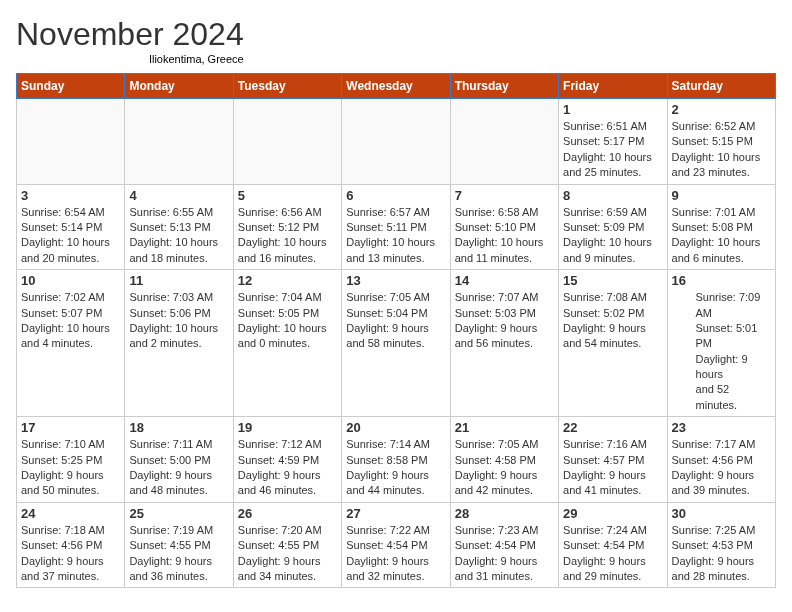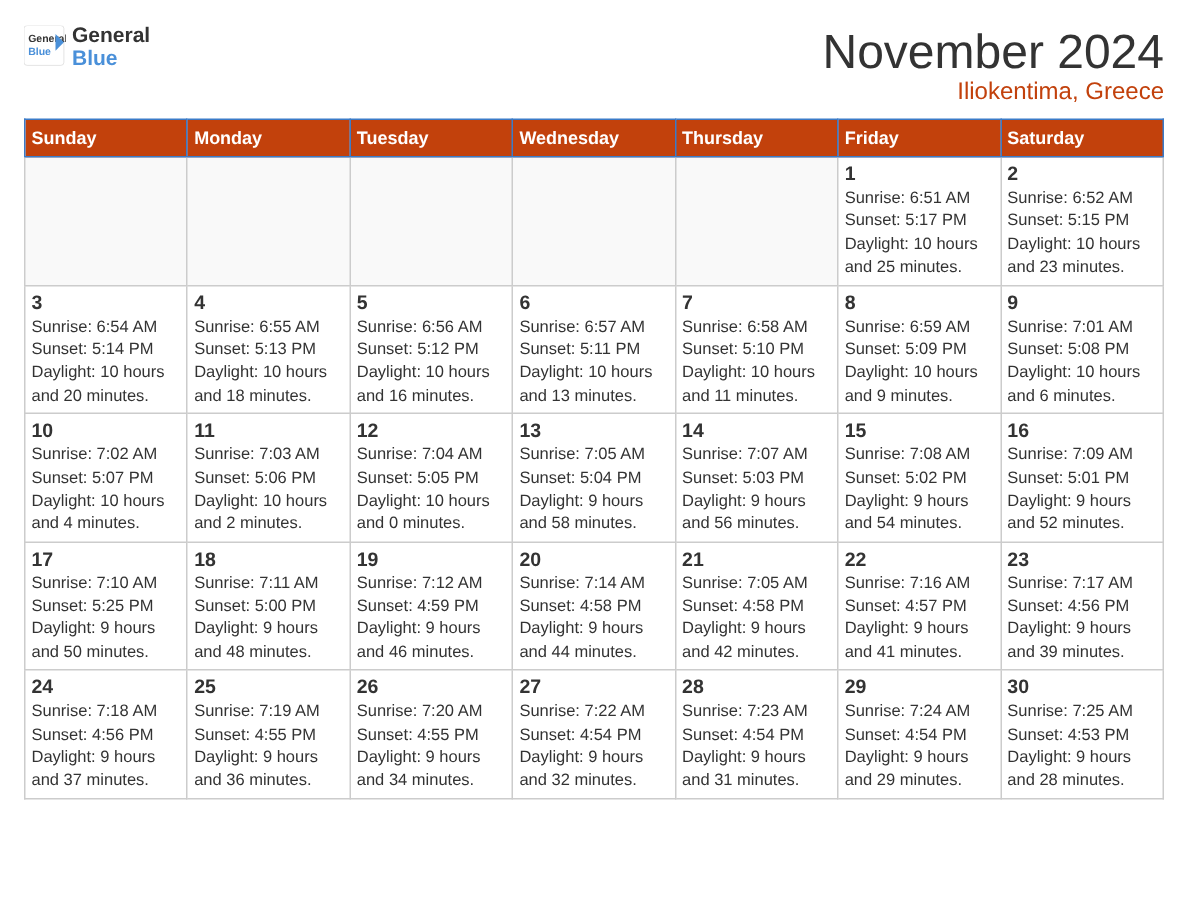--- a/index.html
+++ b/index.html
@@ -32,22 +32,22 @@
     }
     .title-block {
       text-align: right;
     }
     .month-title {
       font-size: 32px;
       font-weight: normal;
       color: #333;
     }
     .location {
-      font-size: 16px;
-      color: #c2410c;
+      font-size: 11px;
+      color: #000000;
     }
     .calendar {
       width: 100%;
       border-collapse: collapse;
       border: 1px solid #ccc;
     }
     .calendar th {
       background: #c2410c;
       color: #fff;
       font-size: 12px;
@@ -82,32 +82,20 @@
     .day-info {
       font-size: 11px;
       line-height: 1.4;
       color: #333;
     }
   </style>
 </head>
 <body>
 
 <div class="header">
-  <div class="logo">
-    <svg class="logo-icon" viewBox="0 0 40 40">
-      <rect x="0" y="0" width="38" height="38" rx="3" fill="white" stroke="#ccc" stroke-width="0.5"></rect>
-      <text x="4" y="16" font-family="Arial" font-size="10" font-weight="bold" fill="#333">General</text>
-      <text x="4" y="28" font-family="Arial" font-size="10" font-weight="bold" fill="#4a90d9">Blue</text>
-      <polygon points="30,8 38,16 30,24" fill="#4a90d9"></polygon>
-    </svg>
-    <div class="logo-text">
-        <span style="font-size:14px;font-weight:bold;color:#333;">General</span>
-        <span style="font-size:14px;font-weight:bold;color:#4a90d9;">Blue</span>
-      </div>
-  </div>
   <div class="title-block">
     <div class="month-title">November 2024</div>
     <div class="location">Iliokentima, Greece</div>
   </div>
 </div>
 
 <table class="calendar">
   <thead>
     <tr>
     <th>Sunday</th>
@@ -230,21 +218,21 @@
         </td>
         <td>
           <span class="day-number">15</span>
           <div class="day-info" style="white-space: pre-line;">Sunrise: 7:08 AM
 Sunset: 5:02 PM
 Daylight: 9 hours
 and 54 minutes.</div>
         </td>
         <td>
           <span class="day-number">16</span>
-          <div class="day-info" style="white-space: pre-line;">Sunrise: 7:09 AM
+          <div class="day-info" style="white-space: pre-line; margin-left: 24px;">Sunrise: 7:09 AM
 Sunset: 5:01 PM
 Daylight: 9 hours
 and 52 minutes.</div>
         </td>
       </tr>
       <tr>
         <td>
           <span class="day-number">17</span>
           <div class="day-info" style="white-space: pre-line;">Sunrise: 7:10 AM
 Sunset: 5:25 PM
@@ -261,21 +249,21 @@
         <td>
           <span class="day-number">19</span>
           <div class="day-info" style="white-space: pre-line;">Sunrise: 7:12 AM
 Sunset: 4:59 PM
 Daylight: 9 hours
 and 46 minutes.</div>
         </td>
         <td>
           <span class="day-number">20</span>
           <div class="day-info" style="white-space: pre-line;">Sunrise: 7:14 AM
-Sunset: 4:58 PM
+Sunset: 8:58 PM
 Daylight: 9 hours
 and 44 minutes.</div>
         </td>
         <td>
           <span class="day-number">21</span>
           <div class="day-info" style="white-space: pre-line;">Sunrise: 7:05 AM
 Sunset: 4:58 PM
 Daylight: 9 hours
 and 42 minutes.</div>
         </td>

